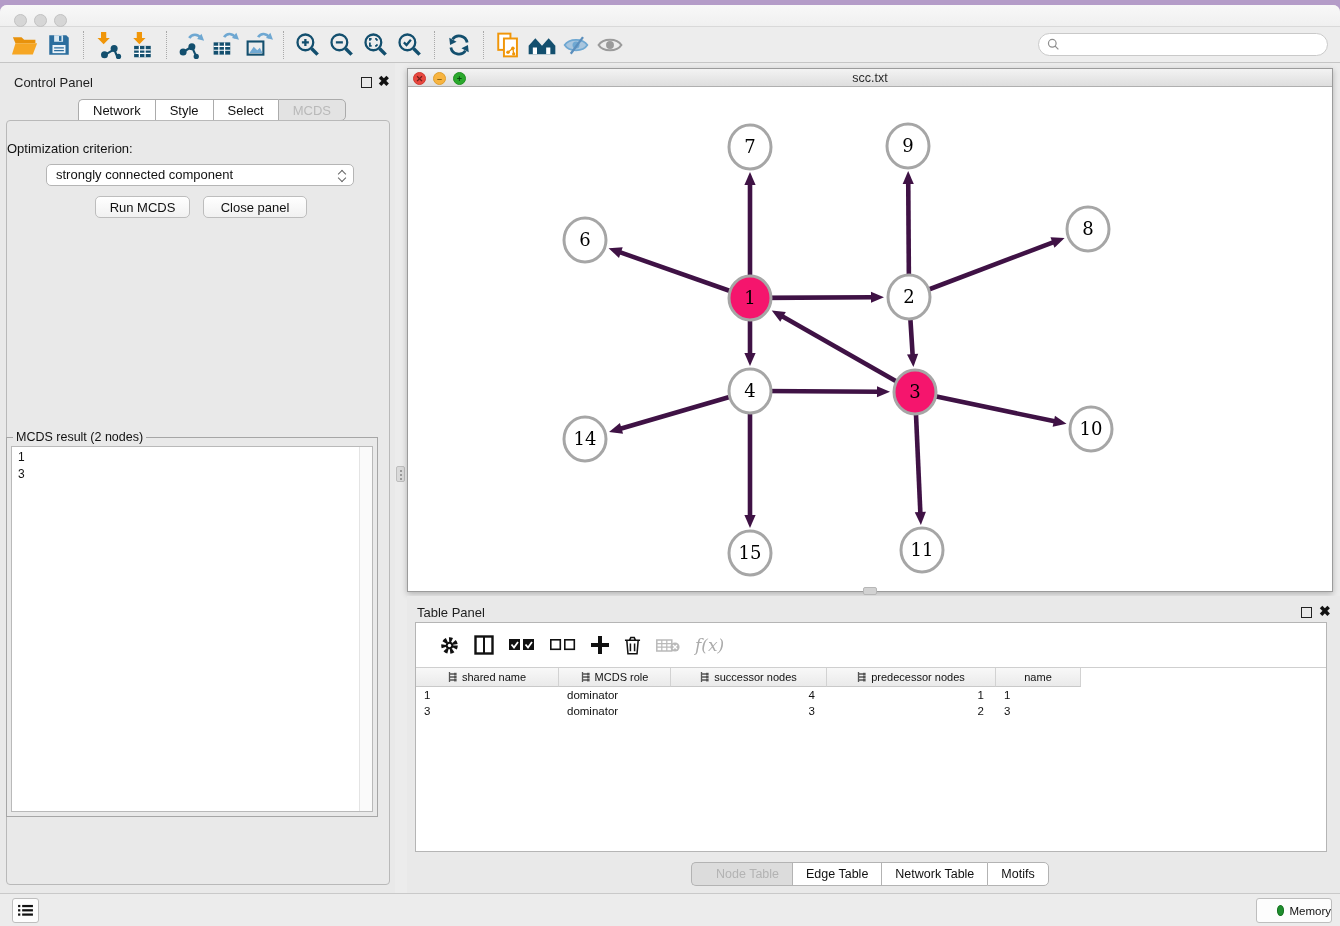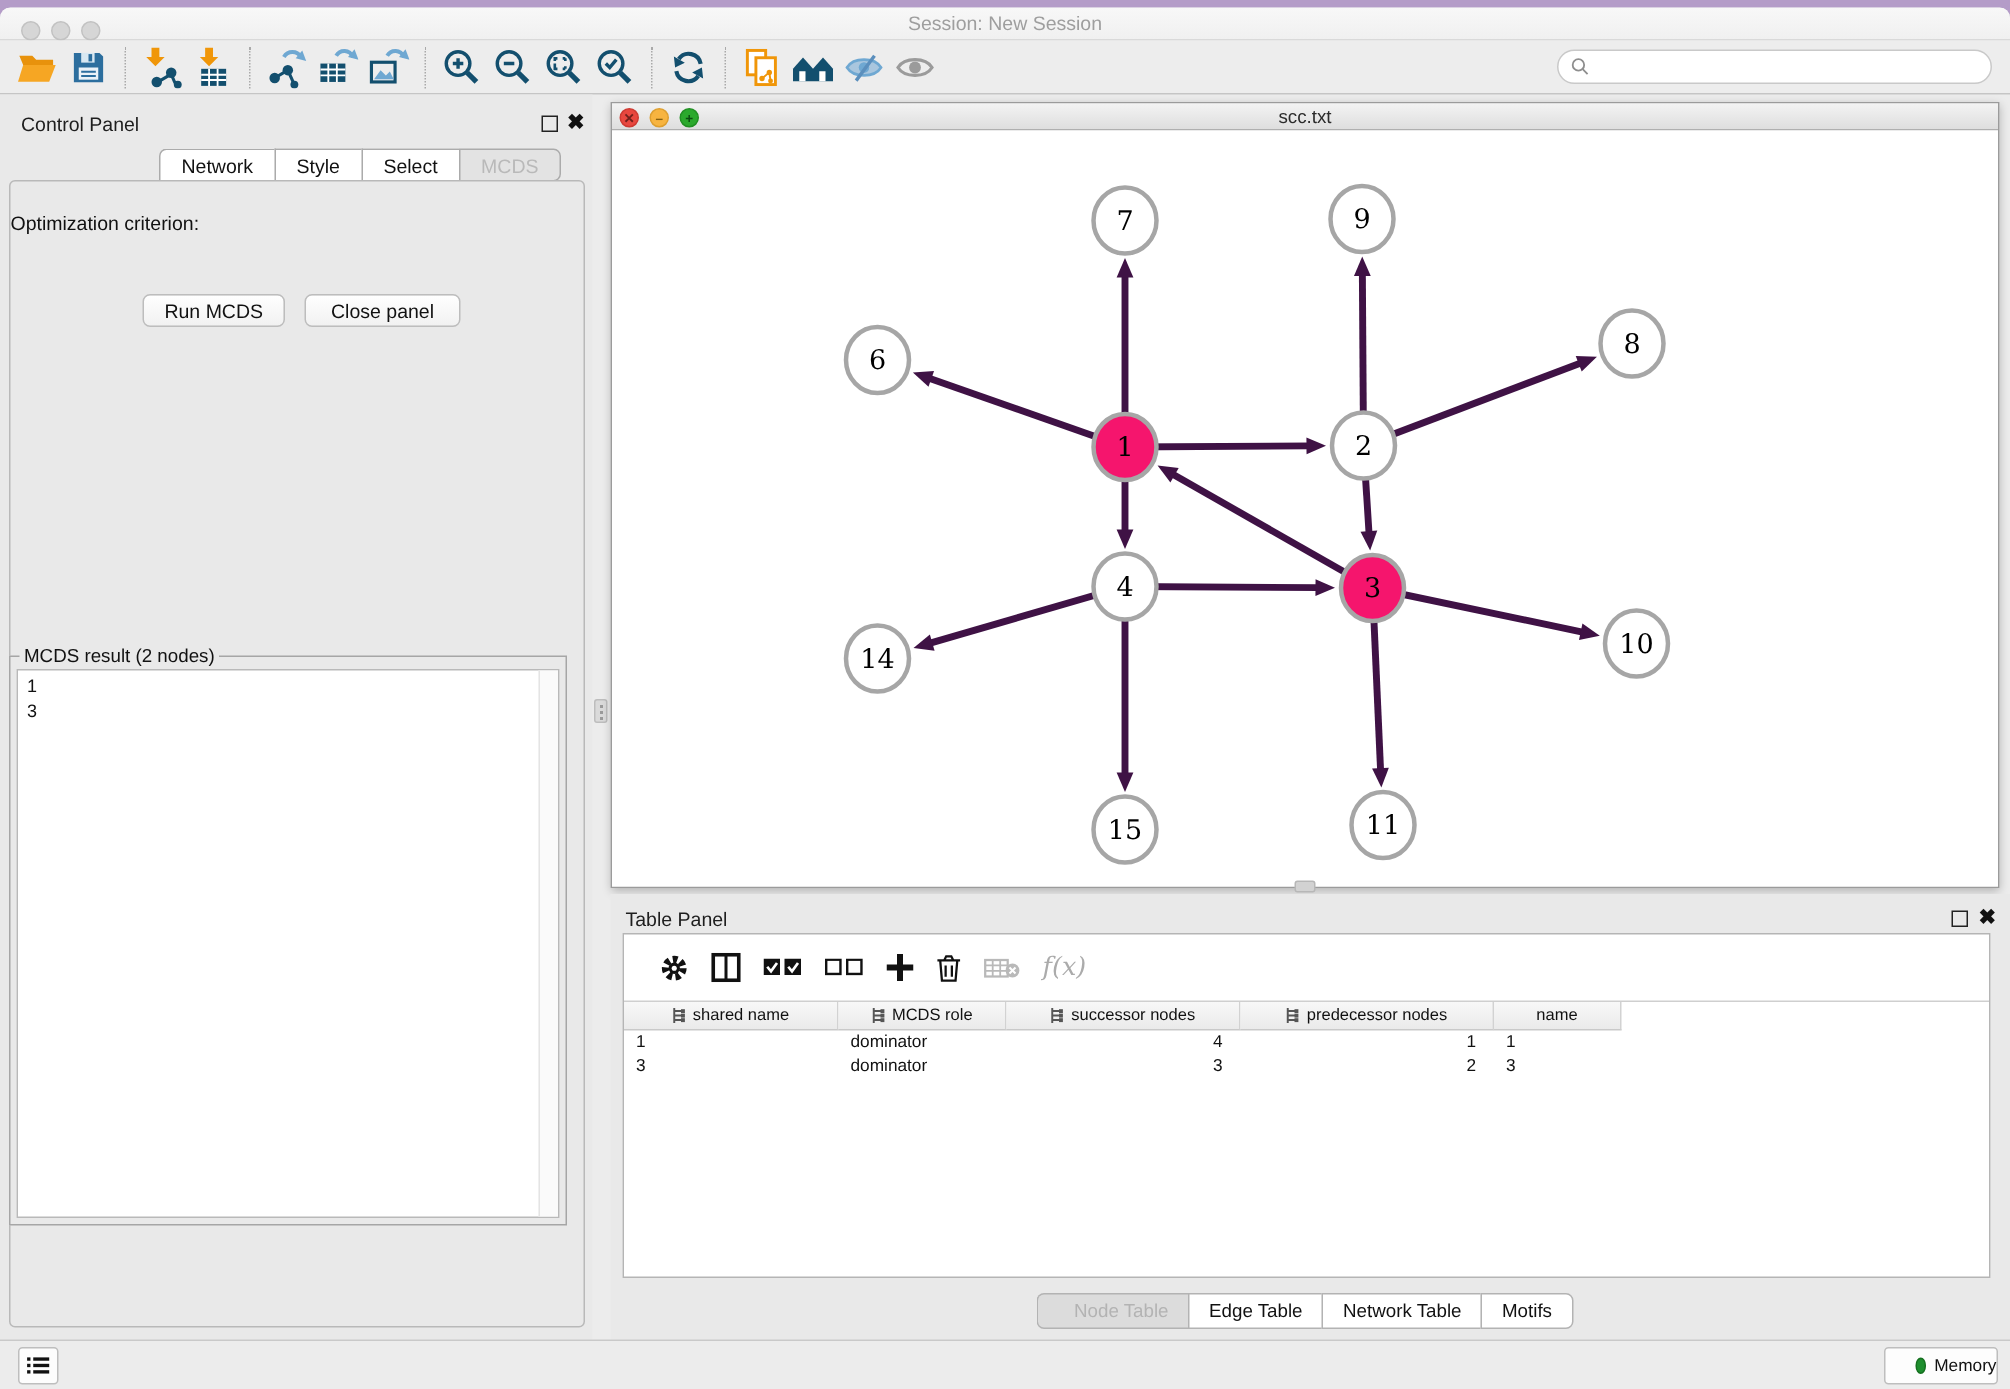--- a/index.html
+++ b/index.html
@@ -22,21 +22,21 @@
   .tb-sep { width:1px; height:28px; border-left:1px dotted #A9A9A9; margin:0 7px; }
   .searchbox { position:absolute; right:12px; top:6px; width:290px; height:23px; background:#FFF;
     border:1px solid #C9C9C9; border-radius:12px; display:flex; align-items:center; padding-left:8px; }
   .searchbox input { border:none; outline:none; flex:1; font-size:12px; background:transparent; margin-left:5px; }
 
   
   .control-panel { position:absolute; left:0; top:58px; width:395px; height:830px; background:#E9E9E9; }
   .panel-title { position:absolute; left:14px; top:12px; font-size:13px; color:#1E1E1E; }
   .float-btn { position:absolute; top:14px; width:11px; height:11px; border:1.5px solid #222; background:transparent; }
   .close-x { position:absolute; top:10px; font-size:14px; font-weight:bold; color:#111; }
-  .cp-tabs { position:absolute; left:78px; top:36px; display:flex;margin-left:28px; }
+  .cp-tabs { position:absolute; left:78px; top:36px; display:flex; }
   .cp-tab { height:22px; padding:0 14px; font-size:13px; line-height:21px; background:#FFF;
     border:1px solid #ABABAB; border-right:none; color:#111; }
   .cp-tab:first-child { border-radius:5px 0 0 0; }
   .cp-tab:last-child { border-right:1px solid #ABABAB; border-radius:0 5px 5px 0; }
   .cp-tab.sel-disabled { background:#E3E3E3; color:#B9B9B9; }
   .cp-box { position:absolute; left:6px; right:5px; top:57px; bottom:8px;
     border:1px solid #B9B9B9; border-radius:4px; background:#E9E9E9; }
   .opt-label { position:absolute; left:0; right:0; top:20px; text-align:left; font-size:13px; color:#111; }
   .cp-select { position:absolute; left:39px; top:43px; width:308px; height:22px; background:#FFF;
     border:1px solid #B5B5B5; border-radius:5px; font-size:13px; line-height:20px; padding-left:9px; color:#111; }
@@ -111,21 +111,20 @@
 </style>
 </head>
 <body>
 
 <div class="app">
 
   <div class="titlebar">
     <span class="tl-gray" style="left:14px"></span>
     <span class="tl-gray" style="left:34px"></span>
     <span class="tl-gray" style="left:54px"></span>
-    <div class="title">Session: New Session</div>
   </div>
 
   <div class="toolbar">
     <span class="tb-icon">
       <svg width="28" height="26" viewBox="0 0 32 30">
           <path fill="#E8920C" d="M2 6h10l3 3h13v4H5z"></path>
           <path fill="#F6A623" d="M5 13h25l-5 13H1z"></path>
         </svg>
     </span>
     <span class="tb-icon">
@@ -273,20 +272,27 @@
     <span class="float-btn" style="left:361px"></span>
     <span class="close-x" style="left:378px">✖</span>
     <div class="cp-tabs">
       <span class="cp-tab">Network</span>
       <span class="cp-tab">Style</span>
       <span class="cp-tab">Select</span>
       <span class="cp-tab sel-disabled">MCDS</span>
     </div>
     <div class="cp-box">
       <div class="opt-label">Optimization criterion:</div>
+      <div class="cp-select">
+        <span>strongly connected component</span>
+        <span class="stepper">
+            <span class="chev up"></span>
+            <span class="chev dn"></span>
+          </span>
+      </div>
       <div class="cp-btnrow">
         <button class="cp-btn" style="left:88px; width:95px;">Run MCDS</button>
         <button class="cp-btn" style="left:196px; width:104px;">Close panel</button>
       </div>
     </div>
     <div class="mcds-fieldset">
       <span class="mcds-legend">MCDS result (2 nodes)</span>
       <div class="mcds-result-area">
         <div>1</div>
         <div>3</div>

